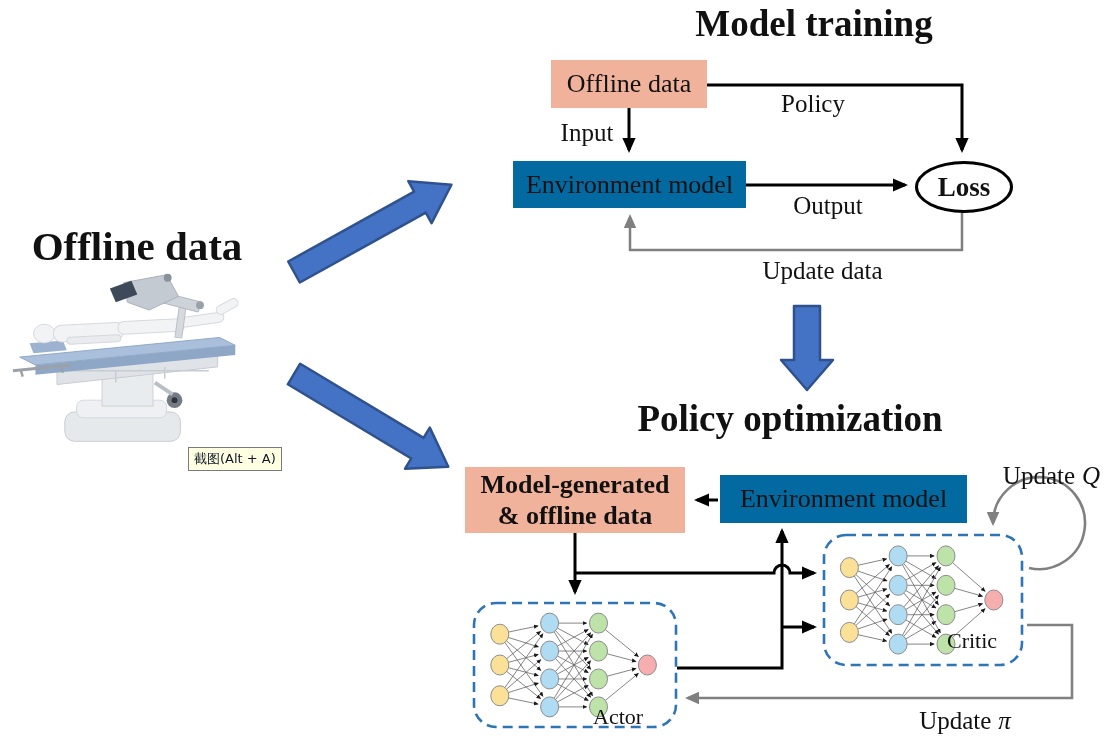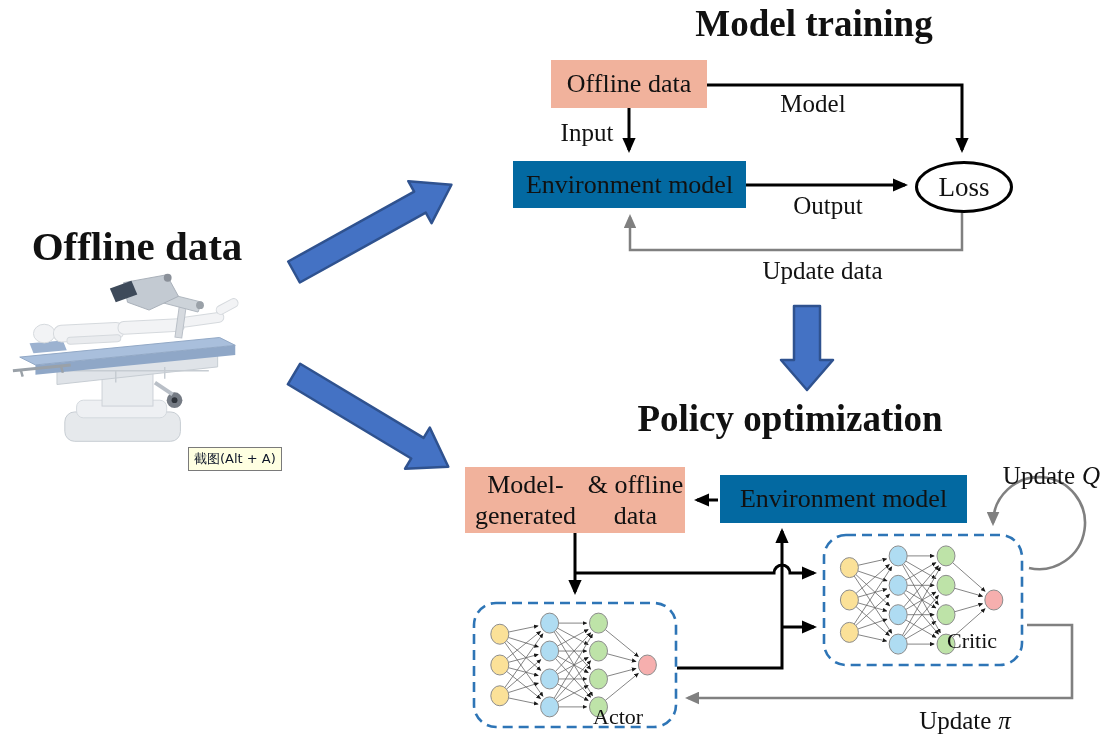--- a/index.html
+++ b/index.html
@@ -71,26 +71,26 @@
   <div class="abs title" style="left:604px;top:2px;width:420px;">Model training</div>
 
   <div class="abs box salmon" style="left:551px;top:60px;width:156px;height:48px;">
     <span>Offline data</span>
   </div>
 
   <div class="abs box blue" style="left:513px;top:161px;width:233px;height:47px;">
     <span>Environment model</span>
   </div>
 
-  <div class="abs loss-ellipse" style="left:915px;top:161px;width:92px;height:46px;">
+  <div class="abs loss-ellipse" style="left:915px;top:161px;width:92px;height:46px;font-weight:bold;">
     <span>Loss</span>
   </div>
 
   <div class="abs edge-label" style="left:552px;top:119px;width:70px;">Input</div>
-  <div class="abs edge-label" style="left:768px;top:90px;width:90px;">Model</div>
+  <div class="abs edge-label" style="left:768px;top:90px;width:90px;">Policy</div>
   <div class="abs edge-label" style="left:773px;top:192px;width:110px;">Output</div>
   <div class="abs edge-label" style="left:735px;top:257px;width:175px;">Update data</div>
 
   <div class="abs big-heading" style="left:18px;top:222px;width:238px;">Offline data</div>
 
   <svg class="abs" style="left:8px;top:272px;" width="240" height="178" viewBox="0 0 245 180">
     <rect x="58" y="142" width="118" height="30" rx="10" fill="#e6e9ec" stroke="#c6ccd2"></rect>
     <rect x="70" y="130" width="92" height="18" rx="7" fill="#eef0f3" stroke="#d3d8dd"></rect>
     <rect x="96" y="92" width="52" height="44" fill="#e9ecef" stroke="#ccd1d7"></rect>
     <circle cx="170" cy="130" r="8" fill="#757b84"></circle>
@@ -118,21 +118,21 @@
       <polygon points="104,16 126,8 132,22 110,30" fill="#3e4a5a"></polygon>
       <circle cx="163" cy="5" r="4" fill="#8a9099"></circle>
       <circle cx="196" cy="33" r="4" fill="#9aa1a8"></circle>
     </g>
   </svg>
 
   <div class="abs tooltip" style="left:188px;top:447px;">截图(Alt + A)</div>
 
   <div class="abs title" style="left:590px;top:397px;width:400px;">Policy optimization</div>
 
-  <div class="abs box salmon" style="left:465px;top:467px;width:220px;height:66px;flex-direction:row;">
+  <div class="abs box salmon" style="left:465px;top:467px;width:220px;height:66px;flex-direction:column;font-weight:bold;">
     <span>Model-generated</span>
     <span>&amp; offline data</span>
   </div>
 
   <div class="abs box blue" style="left:720px;top:475px;width:247px;height:48px;">
     <span>Environment model</span>
   </div>
 
   <svg class="abs nn-svg" style="left:481px;top:608px;" width="188" height="114">
       <line x1="27.584041749304816" y1="24.04250269763319" x2="56.90794433426025" y2="17.935746493076852" stroke="#666666" stroke-width="0.8" marker-end="url(#nn-arrow)"></line>

